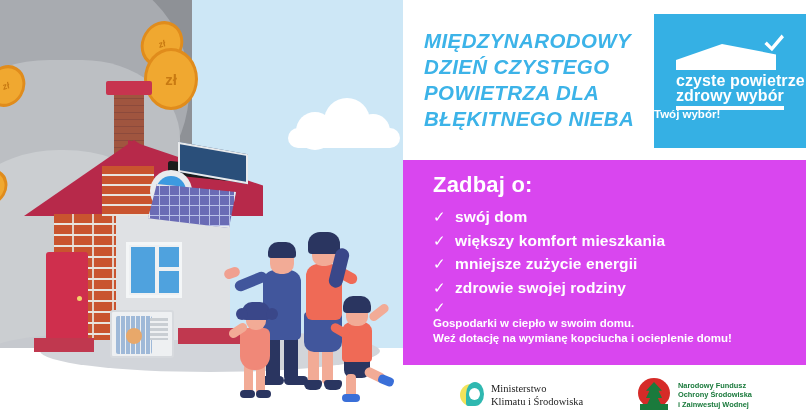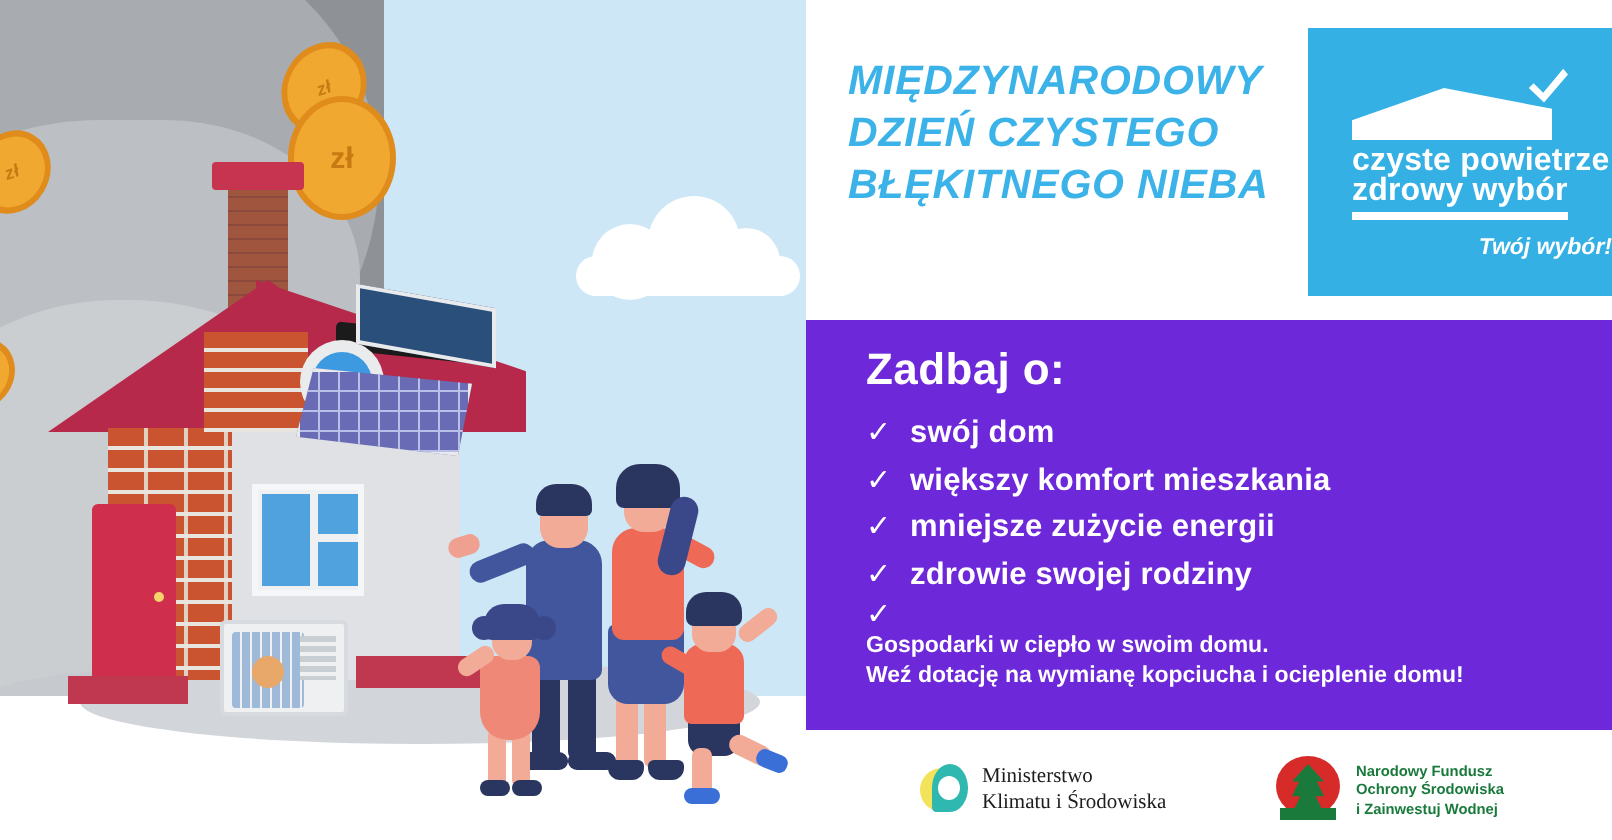--- a/index.html
+++ b/index.html
@@ -216,27 +216,27 @@
     position:absolute; left:22px; color:#ffffff; font-weight:bold;
     font-size:16px; letter-spacing:.1px; white-space:nowrap;
   }
   .logo-t1{ top:58px; }
   .logo-t2{ top:73px; }
   .logo-rule{
     position:absolute; left:22px; top:92px; width:108px; height:4px;
     background:#ffffff;
   }
   .logo-tag{
-    position:absolute; left:0; top:104px; width:152px; text-align:right;
-    color:#ffffff; font-style:italic; font-weight:bold; font-size:11.5px;
+    position:absolute; left:0; top:94px; width:152px; text-align:left;
+    color:#ffffff; font-weight:bold; font-size:11.5px;
   }
 
   .panel {
     position:absolute; left:403px; top:160px; width:403px; height:205px;
-    background:#6d28d9;
+    background:#d946ef;
   }
   .panel-head {
     position:absolute; left:30px; top:12px;
     color:#ffffff; font-weight:bold; font-size:22px; letter-spacing:.2px;
   }
   .bullets{
     position:absolute; left:30px; top:46px; width:360px;
   }
   .bullet{
     display:flex; align-items:baseline; gap:9px;
@@ -408,20 +408,21 @@
         <div class="sk" style="left:132px; top:104px; width:22px; height:9px; background:#f2ab96; border-radius:5px; transform:rotate(-38deg);"></div>
         <div class="sk" style="left:110px; top:96px; width:22px; height:26px; background:#f2ab96; border-radius:9px;"></div>
         <div class="sk" style="left:107px; top:92px; width:28px; height:17px; background:#2a3560; border-radius:10px 10px 4px 4px;"></div>
       </div>
     </div>
   </div>
 
   <div class="title">
     <div>MIĘDZYNARODOWY</div>
     <div>DZIEŃ CZYSTEGO</div>
+    <div>POWIETRZA DLA</div>
     <div>BŁĘKITNEGO NIEBA</div>
   </div>
 
   <div class="logo-box">
     <div class="logo-mark">
       <div class="logo-roof"></div>
       <div class="logo-check"></div>
     </div>
     <div class="logo-t1">czyste powietrze</div>
     <div class="logo-t2">zdrowy wybór</div>

